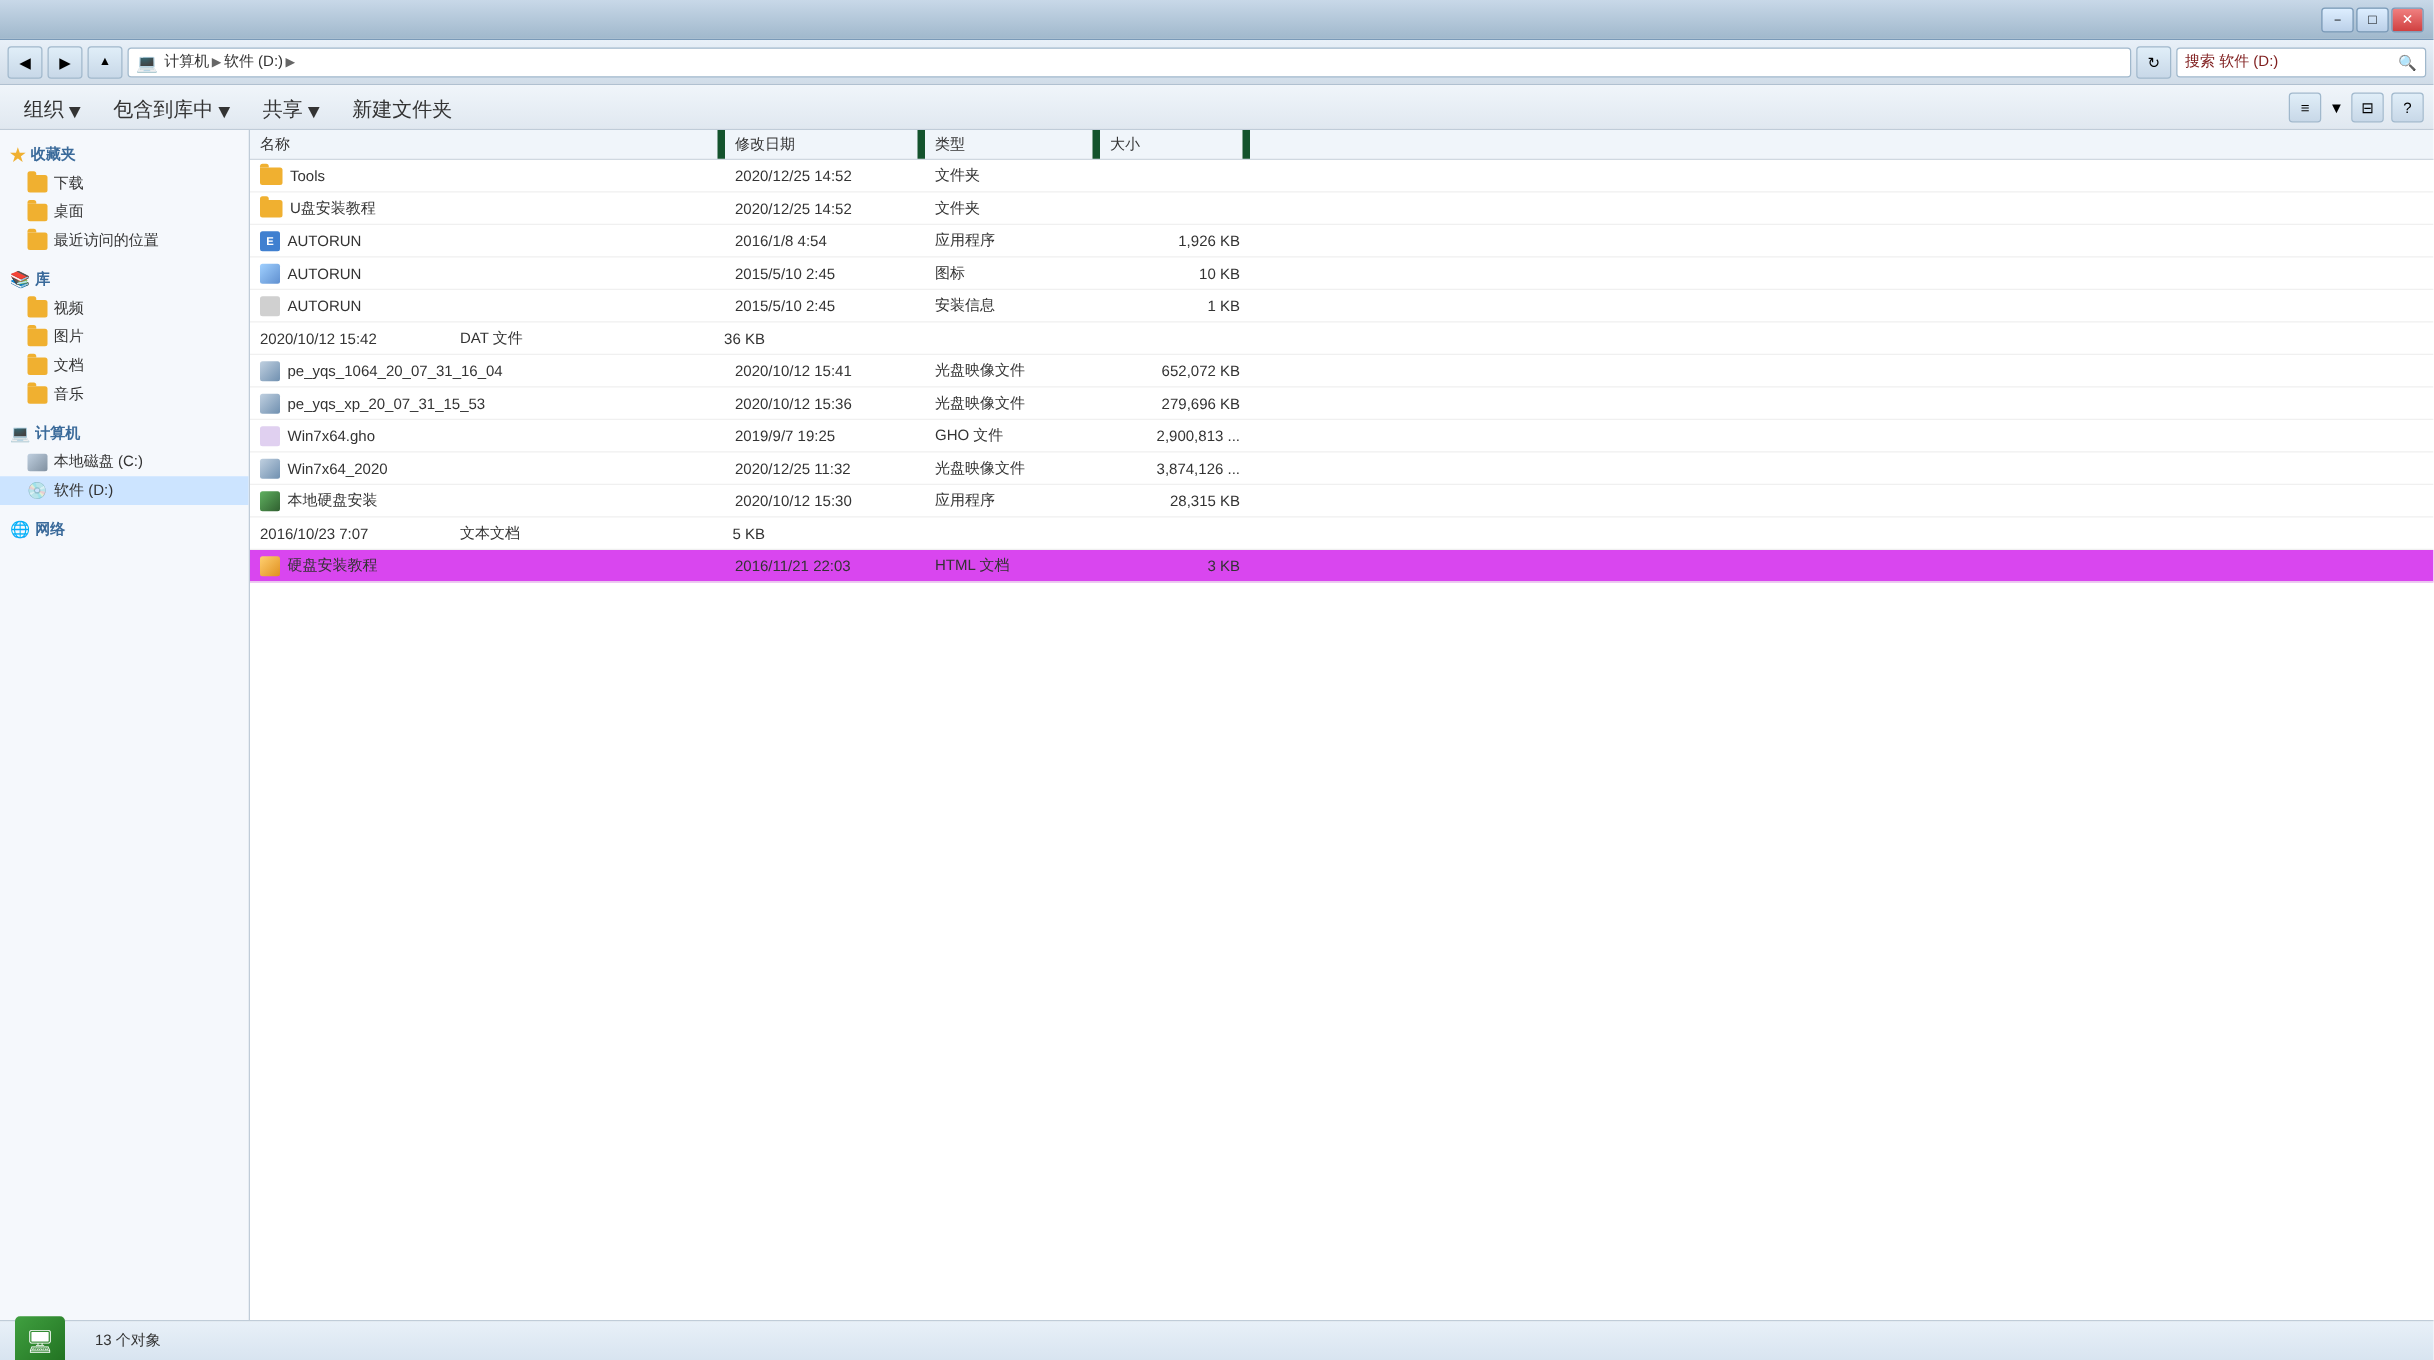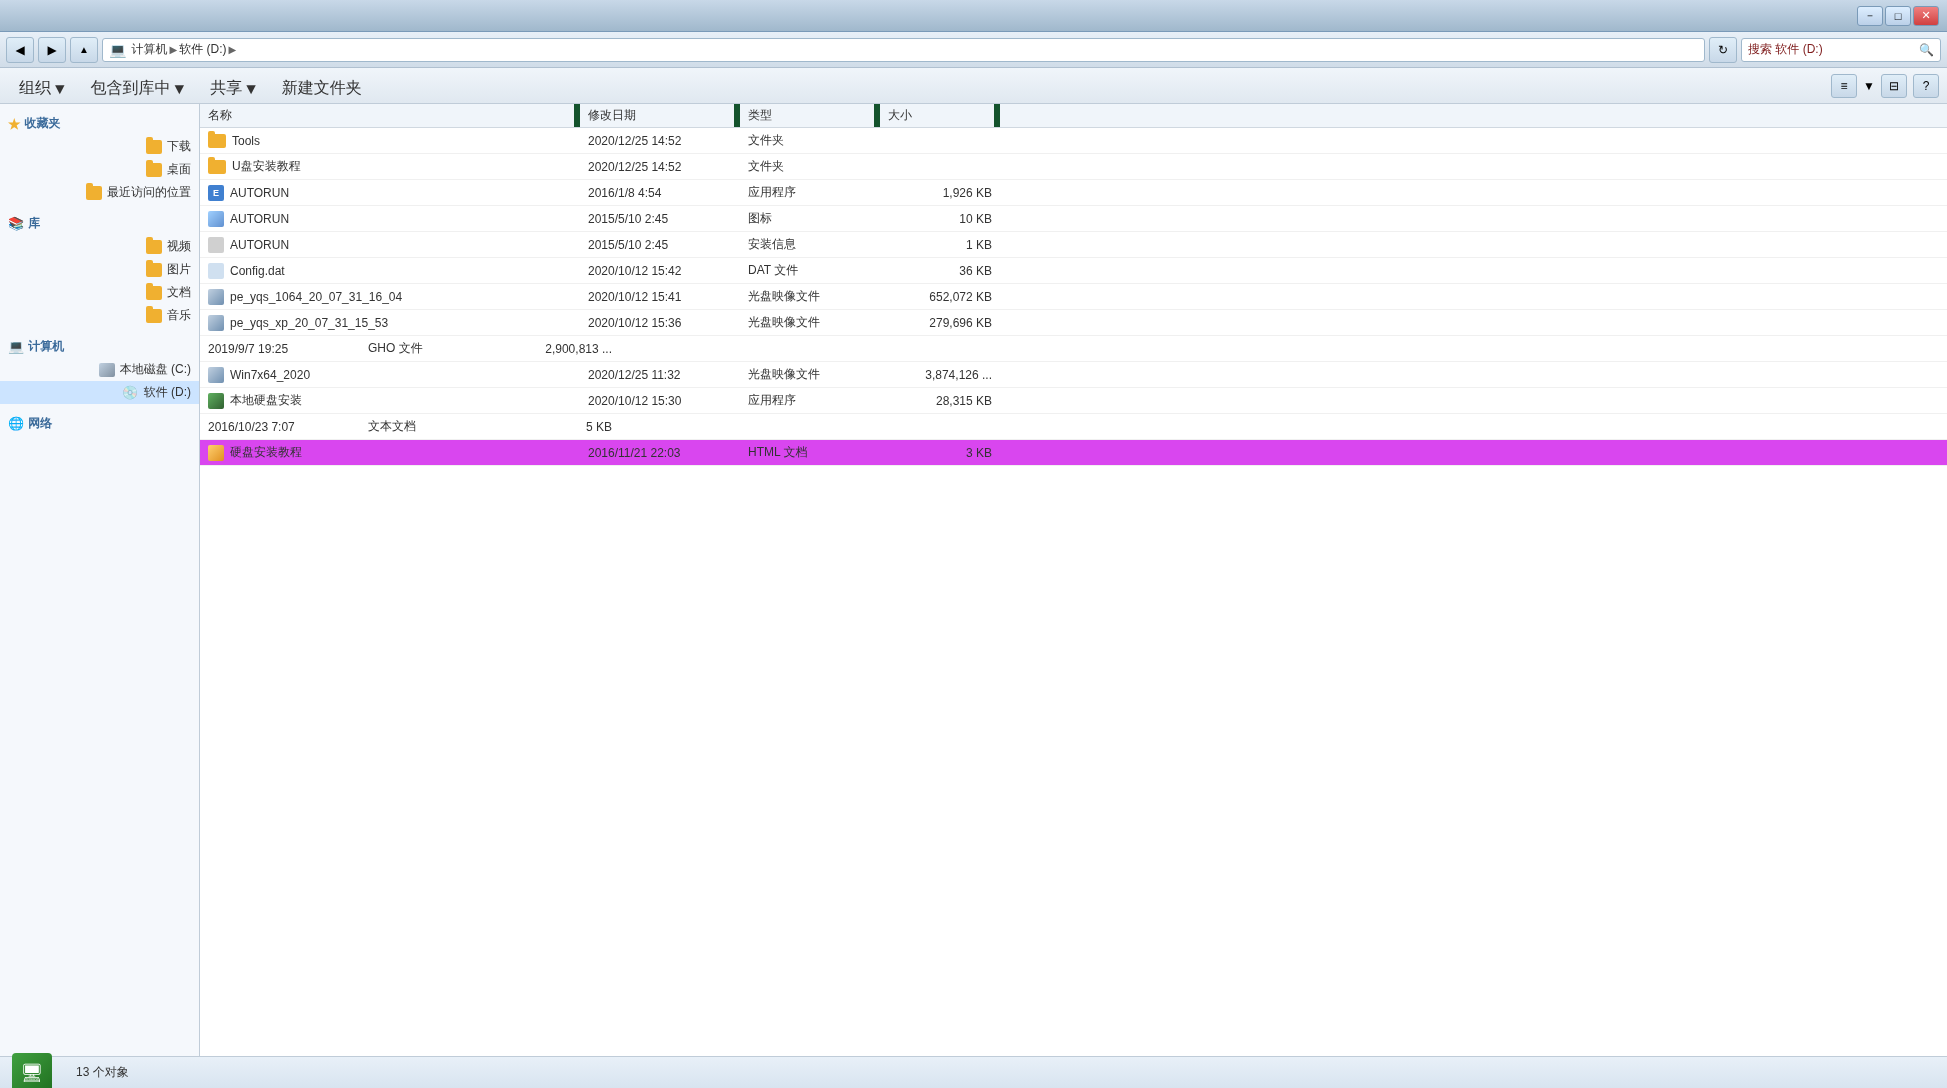--- a/index.html
+++ b/index.html
@@ -180,21 +180,20 @@
       gap: 4px;
     }
     .sidebar-item {
       display: flex;
       align-items: center;
       padding: 3px 8px 3px 22px;
       font-size: 12px;
       color: #333;
       cursor: pointer;
       gap: 5px;
-      justify-content: flex-end;
     }
     .sidebar-item.active {
       background: #cce4ff;
     }
     .folder-icon {
       width: 16px;
       height: 14px;
       background: #f0b030;
       border-radius: 0 2px 2px 2px;
       position: relative;
@@ -562,24 +561,20 @@
         <div class="file-row">
           <div class="file-cell cell-name">
             <div class="icon-inf"></div>
             <span>AUTORUN</span>
           </div>
           <div class="file-cell cell-date">2015/5/10 2:45</div>
           <div class="file-cell cell-type">安装信息</div>
           <div class="file-cell cell-size">1 KB</div>
         </div>
         <div class="file-row">
-          <div class="file-cell cell-name">
-            <div class="icon-dat"></div>
-            <span>Config.dat</span>
-          </div>
           <div class="file-cell cell-date">2020/10/12 15:42</div>
           <div class="file-cell cell-type">DAT 文件</div>
           <div class="file-cell cell-size">36 KB</div>
         </div>
         <div class="file-row">
           <div class="file-cell cell-name">
             <div class="icon-iso"></div>
             <span>pe_yqs_1064_20_07_31_16_04</span>
           </div>
           <div class="file-cell cell-date">2020/10/12 15:41</div>
@@ -589,20 +584,24 @@
         <div class="file-row">
           <div class="file-cell cell-name">
             <div class="icon-iso"></div>
             <span>pe_yqs_xp_20_07_31_15_53</span>
           </div>
           <div class="file-cell cell-date">2020/10/12 15:36</div>
           <div class="file-cell cell-type">光盘映像文件</div>
           <div class="file-cell cell-size">279,696 KB</div>
         </div>
         <div class="file-row">
+          <div class="file-cell cell-name">
+            <div class="icon-gho"></div>
+            <span>Win7x64.gho</span>
+          </div>
           <div class="file-cell cell-date">2019/9/7 19:25</div>
           <div class="file-cell cell-type">GHO 文件</div>
           <div class="file-cell cell-size">2,900,813 ...</div>
         </div>
         <div class="file-row">
           <div class="file-cell cell-name">
             <div class="icon-iso"></div>
             <span>Win7x64_2020</span>
           </div>
           <div class="file-cell cell-date">2020/12/25 11:32</div>

